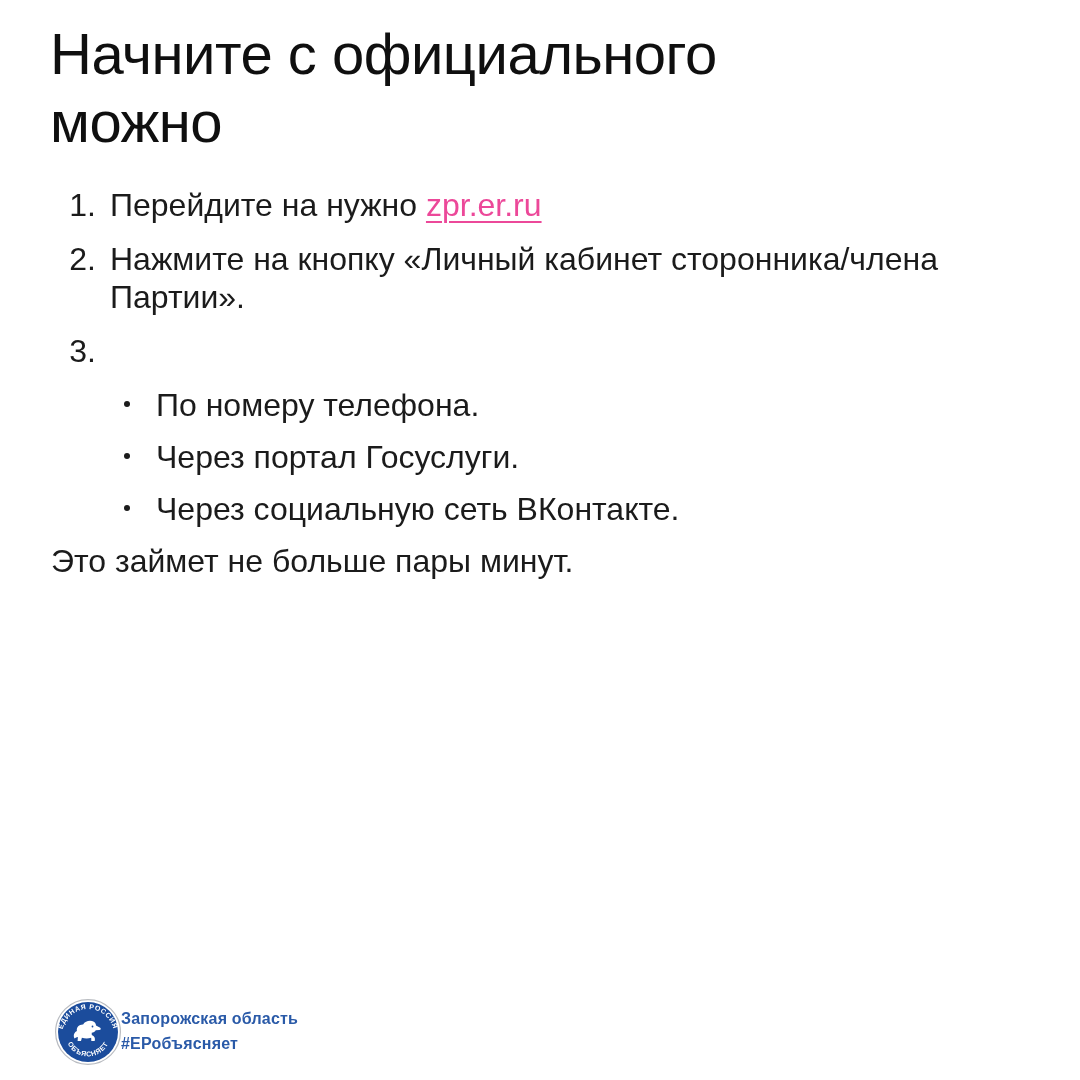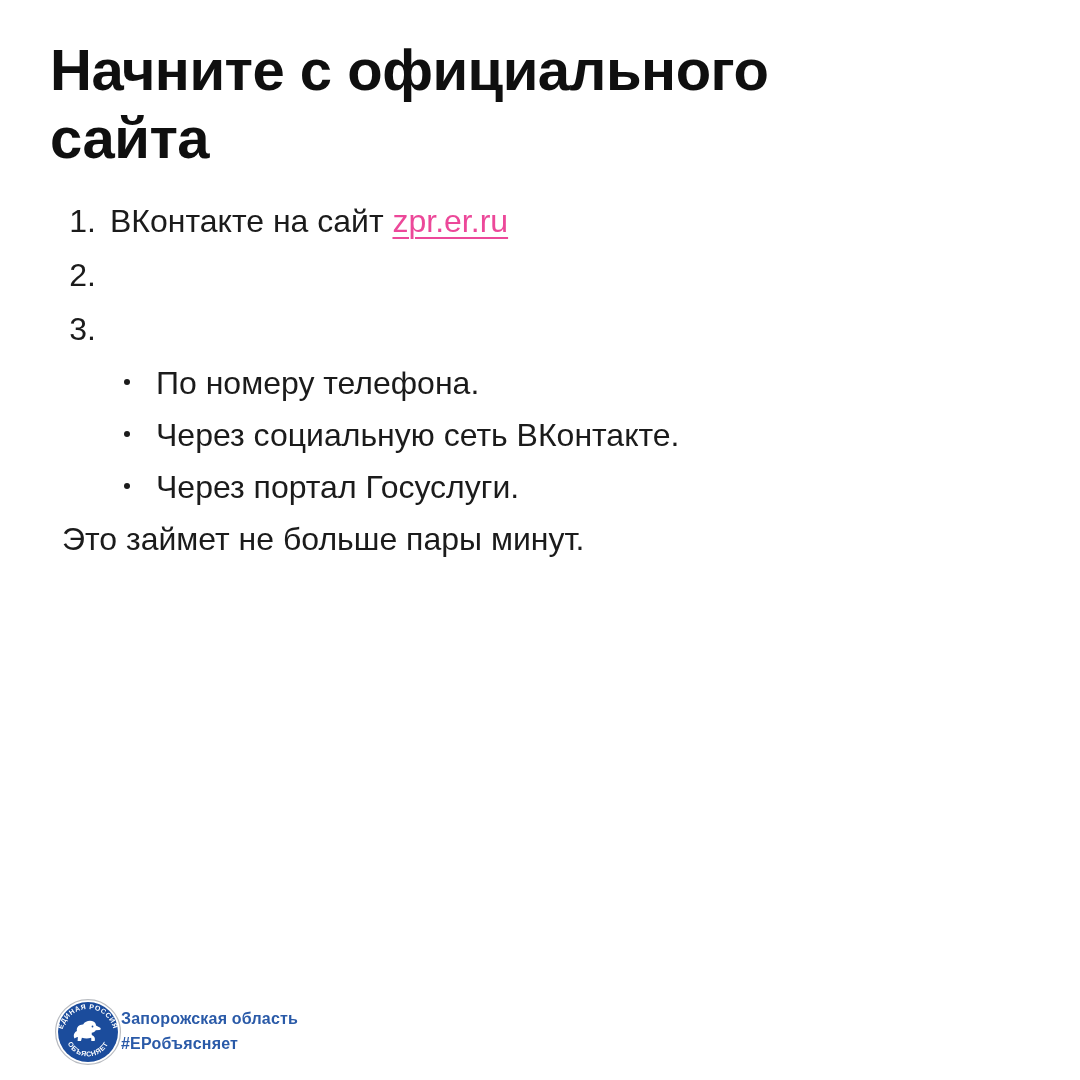--- a/index.html
+++ b/index.html
@@ -10,24 +10,24 @@
   .slide {
     position: relative;
     width: 1080px;
     height: 1080px;
     background: #ffffff;
     overflow: hidden;
   }
   
   .title {
     margin: 0;
-    padding: 36px 40px 0 50px;
+    padding: 20px 40px 0 50px;
     font-size: 58px;
     line-height: 1.17;
-    font-weight: 700;
+    font-weight: 400;
     letter-spacing: -0.5px;
     color: #0f0f0f;
   }
   .title .hl { display: block; }
 
   
   .steps {
     list-style: none;
     margin: 30px 0 0 0;
     padding: 0 0 0 50px;
@@ -73,21 +73,21 @@
     height: 6px;
     border-radius: 50%;
     background: #1b1b1b;
     margin-right: 26px;
     position: relative;
     top: -9px;
   }
 
   
   .closing {
-    margin: 8px 0 0 12px;
+    margin: 8px 0 0 1px;
     padding: 0 0 0 50px;
     font-size: 32px;
     line-height: 1.19;
     color: #1b1b1b;
   }
 
   
   .footer {
     position: absolute;
     left: 55px;
@@ -111,48 +111,49 @@
     letter-spacing: 0.2px;
   }
 </style>
 </head>
 <body>
 
 <div class="slide">
 
   <h1 class="title">
     <span class="hl">Начните с официального</span>
-    <span class="hl">сайта</span>
+    <span class="hl">можно</span>
   </h1>
 
   <ol class="steps">
     <li class="step">
       <span class="num">1.</span>
-      <span class="txt"><span>ВКонтакте на сайт </span><a class="site-link" href="#">zpr.er.ru</a></span>
+      <span class="txt"><span>Перейдите на нужно </span><a class="site-link" href="#">zpr.er.ru</a></span>
     </li>
     <li class="step">
       <span class="num">2.</span>
+      <span class="txt">Нажмите на кнопку «Личный кабинет сторонника/члена Партии».</span>
     </li>
     <li class="step">
       <span class="num">3.</span>
     </li>
   </ol>
 
   <ul class="methods">
     <li class="method">
       <span class="dot"></span>
       <span>По номеру телефона.</span>
     </li>
     <li class="method">
       <span class="dot"></span>
-      <span>Через социальную сеть ВКонтакте.</span>
+      <span>Через портал Госуслуги.</span>
     </li>
     <li class="method">
       <span class="dot"></span>
-      <span>Через портал Госуслуги.</span>
+      <span>Через социальную сеть ВКонтакте.</span>
     </li>
   </ul>
 
   <p class="closing">Это займет не больше пары минут.</p>
 
   <footer class="footer">
     <svg class="logo" width="66" height="66" viewBox="0 0 66 66" aria-hidden="true">
       <circle cx="33" cy="33" r="32.4" fill="#ffffff" stroke="#b9bcc1" stroke-width="1.2"></circle>
       <circle cx="33" cy="33" r="30" fill="#1b4c9c"></circle>
       <defs>

